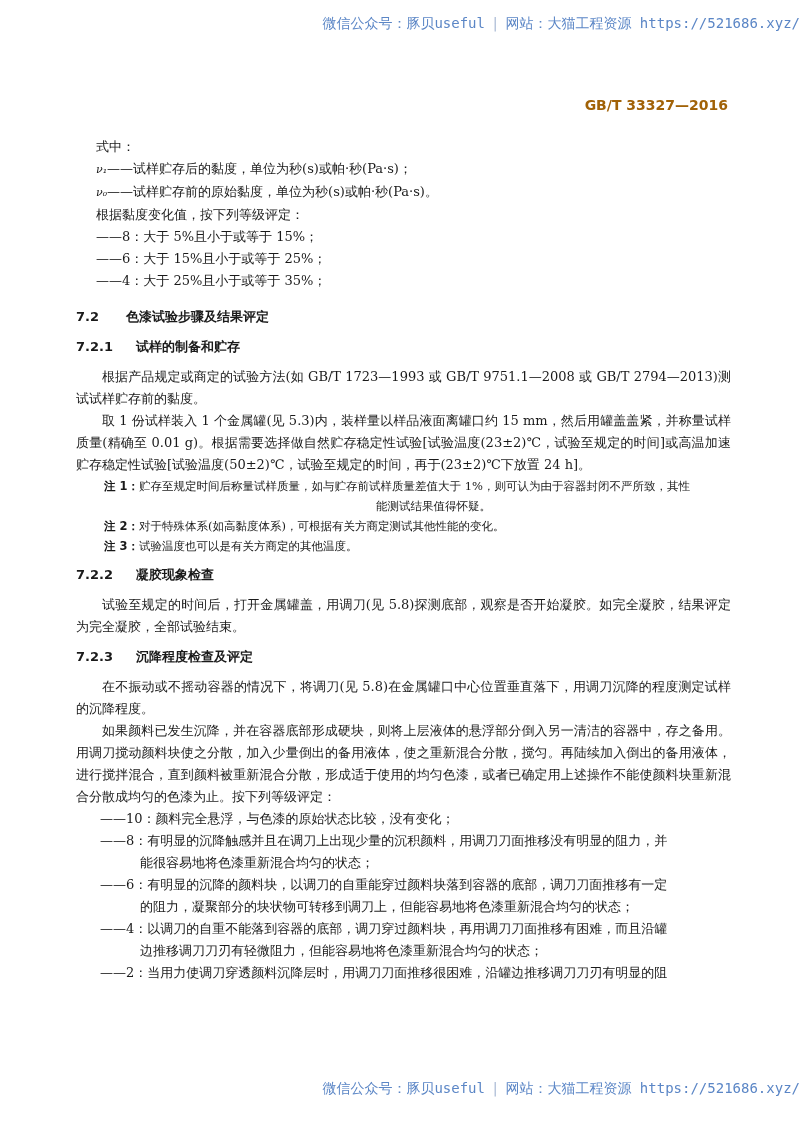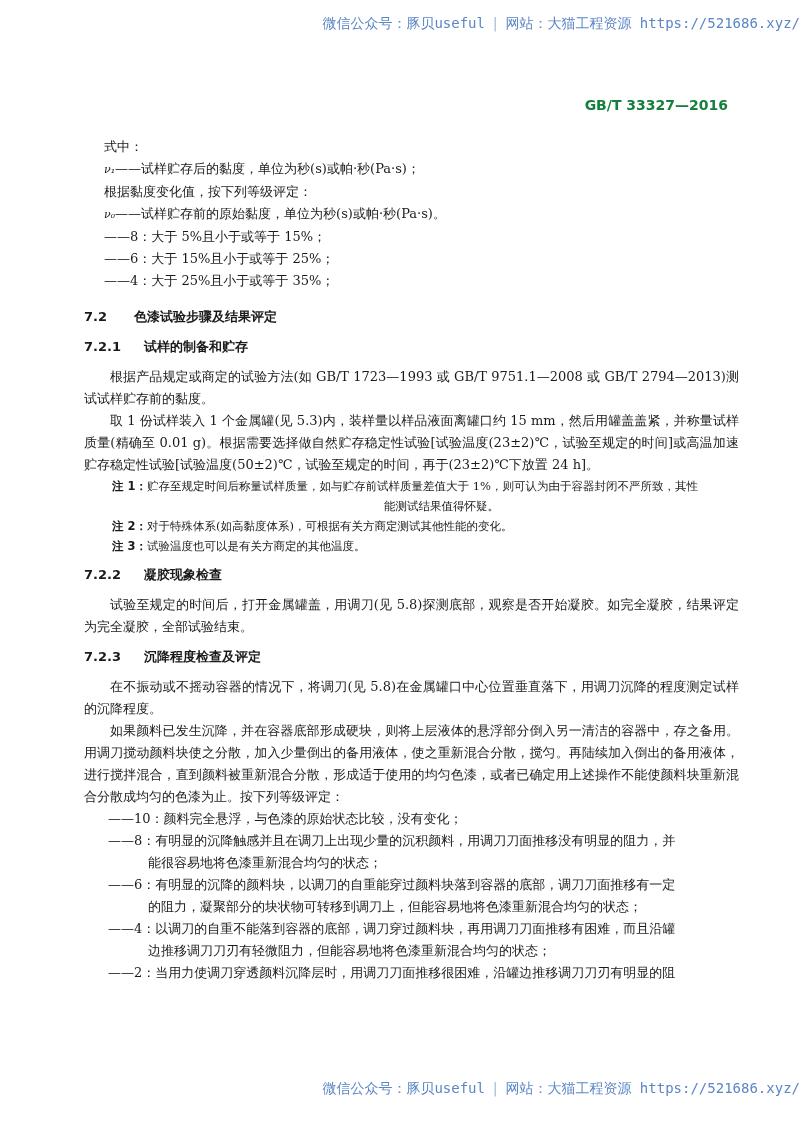--- a/index.html
+++ b/index.html
@@ -6,22 +6,22 @@
   body { width: 800px; height: 1131px; position: relative; overflow: hidden;
          font-family: "DejaVu Serif", "Liberation Serif", serif; color: #1a1a1a; }
   .watermark { position: absolute; left: 0; width: 800px; text-align: right;
                font-family: "DejaVu Sans Mono", "Liberation Mono", monospace;
                font-size: 14px; color: #5b86c6; letter-spacing: 0; white-space: nowrap; }
   .watermark .sep { color: #a9b9d4; margin: 0 6px; }
   .wm-top { top: 15px; }
   .wm-bottom { top: 1080px; }
   .std-code { position: absolute; top: 97px; right: 72px;
               font-family: "DejaVu Sans", "Liberation Sans", sans-serif;
-              font-weight: bold; font-size: 14px; color: #15803d; }
-  .page { position: absolute; left: 104px; top: 136px; width: 635px; font-size: 13px; line-height: 22px; }
+              font-weight: bold; font-size: 14px; color: #a16207; }
+  .page { position: absolute; left: 96px; top: 136px; width: 635px; font-size: 13px; line-height: 22px; }
   .line { white-space: nowrap; }
   .ind-dash { padding-left: 24px; }
   .ind-dash2 { padding-left: 64px; }
   .head { font-family: "DejaVu Sans", "Liberation Sans", sans-serif; font-weight: bold; font-size: 13px;
           margin-left: -20px; }
   .head .num { display: inline-block; }
   .head .num.l2 { width: 50px; }
   .head .num.l3 { width: 60px; }
   .para { text-indent: 26px; white-space: normal; text-align: justify; }
   .note { font-size: 11.5px; line-height: 20px; padding-left: 8px; }
@@ -35,22 +35,22 @@
 
 <div class="watermark wm-top">
   <span>微信公众号：豚贝useful</span><span class="sep">|</span><span>网站：大猫工程资源 https://521686.xyz/</span>
 </div>
 
 <div class="std-code">GB/T 33327—2016</div>
 
 <div class="page">
   <div class="line">式中：</div>
   <div class="line"><span style="font-style:italic;font-size:11px">ν₁</span><span>——试样贮存后的黏度，单位为秒(s)或帕·秒(Pa·s)；</span></div>
+  <div class="line"><span style="font-style:italic;font-size:11px">ν₀</span><span>——试样贮存前的原始黏度，单位为秒(s)或帕·秒(Pa·s)。</span></div>
   <div class="line">根据黏度变化值，按下列等级评定：</div>
-  <div class="line"><span style="font-style:italic;font-size:11px">ν₀</span><span>——试样贮存前的原始黏度，单位为秒(s)或帕·秒(Pa·s)。</span></div>
   <div class="line">——8：大于 5%且小于或等于 15%；</div>
   <div class="line">——6：大于 15%且小于或等于 25%；</div>
   <div class="line">——4：大于 25%且小于或等于 35%；</div>
 
   <div class="gap-m"></div>
   <div class="line head"><span class="num l2">7.2</span><span>色漆试验步骤及结果评定</span></div>
   <div class="gap-s"></div>
   <div class="line head"><span class="num l3">7.2.1</span><span>试样的制备和贮存</span></div>
   <div class="gap-s"></div>
   <div class="para" style="margin-left:-20px;width:655px">根据产品规定或商定的试验方法(如 GB/T 1723—1993 或 GB/T 9751.1—2008 或 GB/T 2794—2013)测试试样贮存前的黏度。</div>

